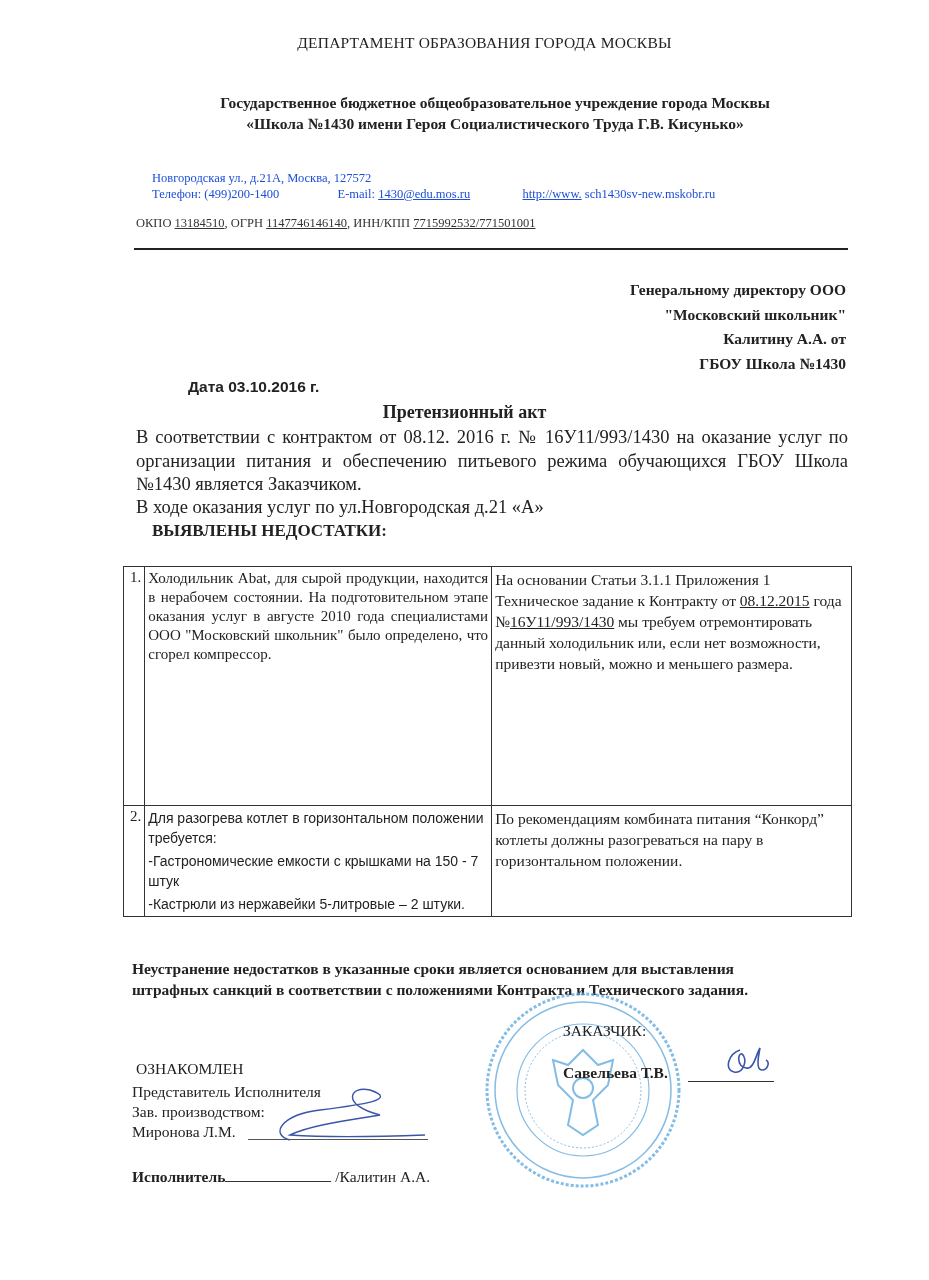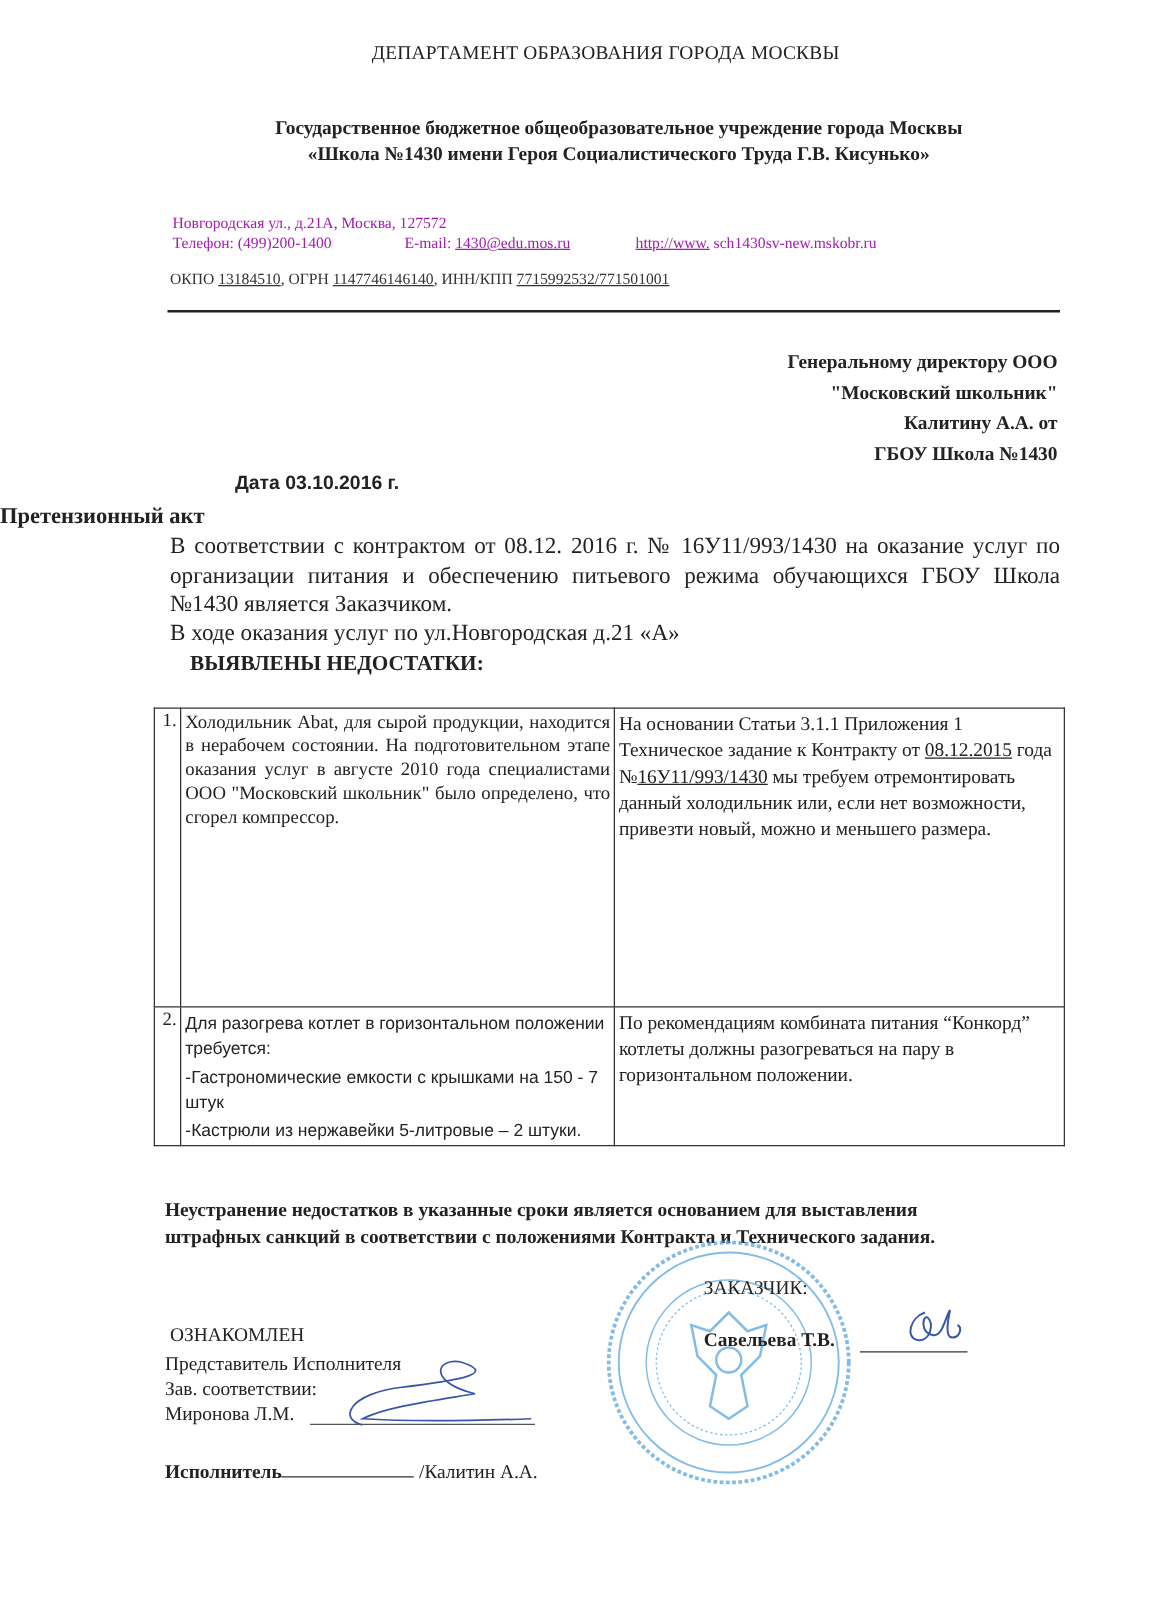--- a/index.html
+++ b/index.html
@@ -1,27 +1,27 @@
 <!DOCTYPE html>
 <html><head>
 <meta charset="utf-8">
 <style>
   html, body { margin: 0; padding: 0; background: #ffffff; }
   body { width: 929px; height: 1280px; position: relative; overflow: hidden; color: #1a1a1a; font-family: "Liberation Serif", serif; }
   .abs { position: absolute; }
   .dept { top: 34px; left: 0; width: 929px; text-align: center; font-size: 15.5px; letter-spacing: 0.2px; color: #222; padding-left: 20px; }
   .org { top: 92px; left: 0; width: 990px; text-align: center; font-size: 15.5px; font-weight: bold; line-height: 21px; color: #222; }
-  .contacts { left: 138px; top: 170px; font-size: 12.5px; line-height: 16px; color: #a21caf; }
+  .contacts { left: 152px; top: 170px; font-size: 12.5px; line-height: 16px; color: #1d4ed8; }
   .contacts .row { white-space: nowrap; }
   .u { text-decoration: underline; }
   .ids { left: 136px; top: 216px; font-size: 12.5px; color: #333; white-space: nowrap; }
   .rule { left: 134px; top: 248px; width: 714px; height: 2px; background: #222; }
   .addressee { right: 83px; top: 278px; text-align: right; font-size: 15.5px; font-weight: bold; line-height: 24.5px; color: #222; }
   .date { left: 188px; top: 378px; font-family: "Liberation Sans", sans-serif; font-weight: bold; font-size: 15.5px; color: #222; }
-  .act-title { left: 0; width: 929px; top: 402px; text-align: left; font-size: 18px; font-weight: bold; color: #222; }
+  .act-title { left: 0; width: 929px; top: 402px; text-align: center; font-size: 18px; font-weight: bold; color: #222; }
   .intro { left: 136px; top: 426px; width: 712px; font-size: 18.5px; line-height: 23.5px; text-align: justify; color: #222; }
   .intro2 { left: 136px; top: 497px; font-size: 18.5px; color: #222; }
   .found { left: 152px; top: 521px; font-size: 17px; font-weight: bold; color: #222; }
   table.defects { position: absolute; left: 123px; top: 566px; width: 729px; border-collapse: collapse; font-size: 15px; color: #222; }
   table.defects td, table.defects th { border: 1.5px solid #333; vertical-align: top; padding: 2px 3px; }
   table.defects th { font-weight: normal; }
   .c-num { width: 28px; }
   .c-desc { width: 452px; }
   .th-desc { text-align: center; height: 34px; vertical-align: top; padding-top: 4px !important; }
   .th-req { text-align: center; font-weight: bold !important; line-height: 19px; }
@@ -116,21 +116,21 @@
 
 <div class="abs customer">ЗАКАЗЧИК:</div>
 <div class="abs cust-name">Савельева Т.В.</div>
 <div class="abs cust-line"></div>
 <svg class="sig" style="left:718px;top:1040px;width:60px;height:42px" viewBox="0 0 60 42">
   <path d="M22 10 C10 14 6 30 16 32 C26 34 30 18 24 14 C20 12 18 26 28 28 C36 30 38 14 42 8 C40 18 38 30 44 30 C50 30 52 22 48 20" fill="none" stroke="#3a56a8" stroke-width="1.6"></path>
 </svg>
 
 <div class="abs rep">
   <div>Представитель Исполнителя</div>
-  <div>Зав. соответствии:</div>
+  <div>Зав. производством:</div>
   <div>Миронова Л.М.</div>
 </div>
 <div class="abs rep-line"></div>
 <svg class="sig" style="left:230px;top:1075px;width:200px;height:75px" viewBox="0 0 200 75">
   <path d="M60 65 C40 60 50 40 90 35 C130 30 170 25 140 15 C120 10 110 30 150 40 C120 45 80 50 60 60 C90 62 140 62 195 60" fill="none" stroke="#3a56a8" stroke-width="1.4"></path>
 </svg>
 
 <div class="abs exec">
   <b>Исполнитель</b><span class="exec-line"></span><span> /Калитин А.А.</span>
 </div>

